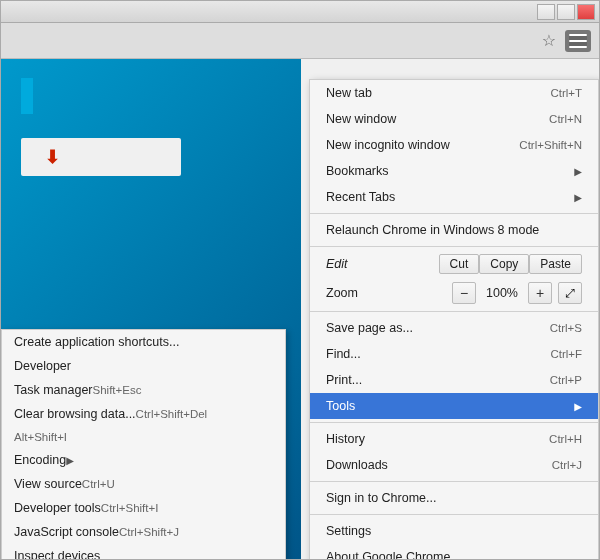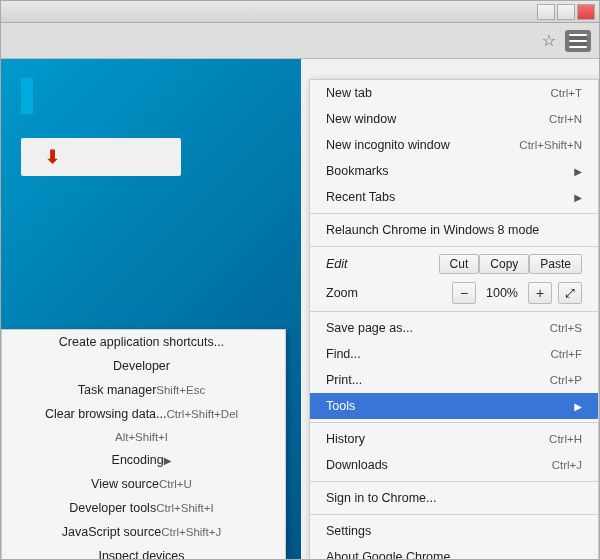--- a/index.html
+++ b/index.html
@@ -139,21 +139,21 @@
       left: 0;
       width: 285px;
       background: #f5f5f5;
       border: 1px solid #ccc;
       box-shadow: 2px 2px 6px rgba(0,0,0,0.25);
       z-index: 200;
     }
     .sub-menu-item {
       padding: 5px 16px 5px 12px;
       display: flex;
-      justify-content: center;
+      justify-content: flex-start;
       align-items: center;
       cursor: pointer;
       color: #222;
       font-size: 12.5px;
     }
     .sub-menu-item .shortcut {
       color: #666;
       font-size: 11.5px;
     }
     .sub-menu-item.has-arrow::after {
@@ -377,21 +377,21 @@
           </div>
           <div class="sub-menu-item">
             <span>View source</span>
             <span class="shortcut">Ctrl+U</span>
           </div>
           <div class="sub-menu-item">
             <span>Developer tools</span>
             <span class="shortcut">Ctrl+Shift+I</span>
           </div>
           <div class="sub-menu-item">
-            <span>JavaScript source</span>
+            <span>JavaScript console</span>
             <span class="shortcut">Ctrl+Shift+J</span>
           </div>
           <div class="sub-menu-item">
             <span>Inspect devices</span>
           </div>
         </div>
     </div>
 
     <div class="chrome-menu">
       <div id="menu-items">

